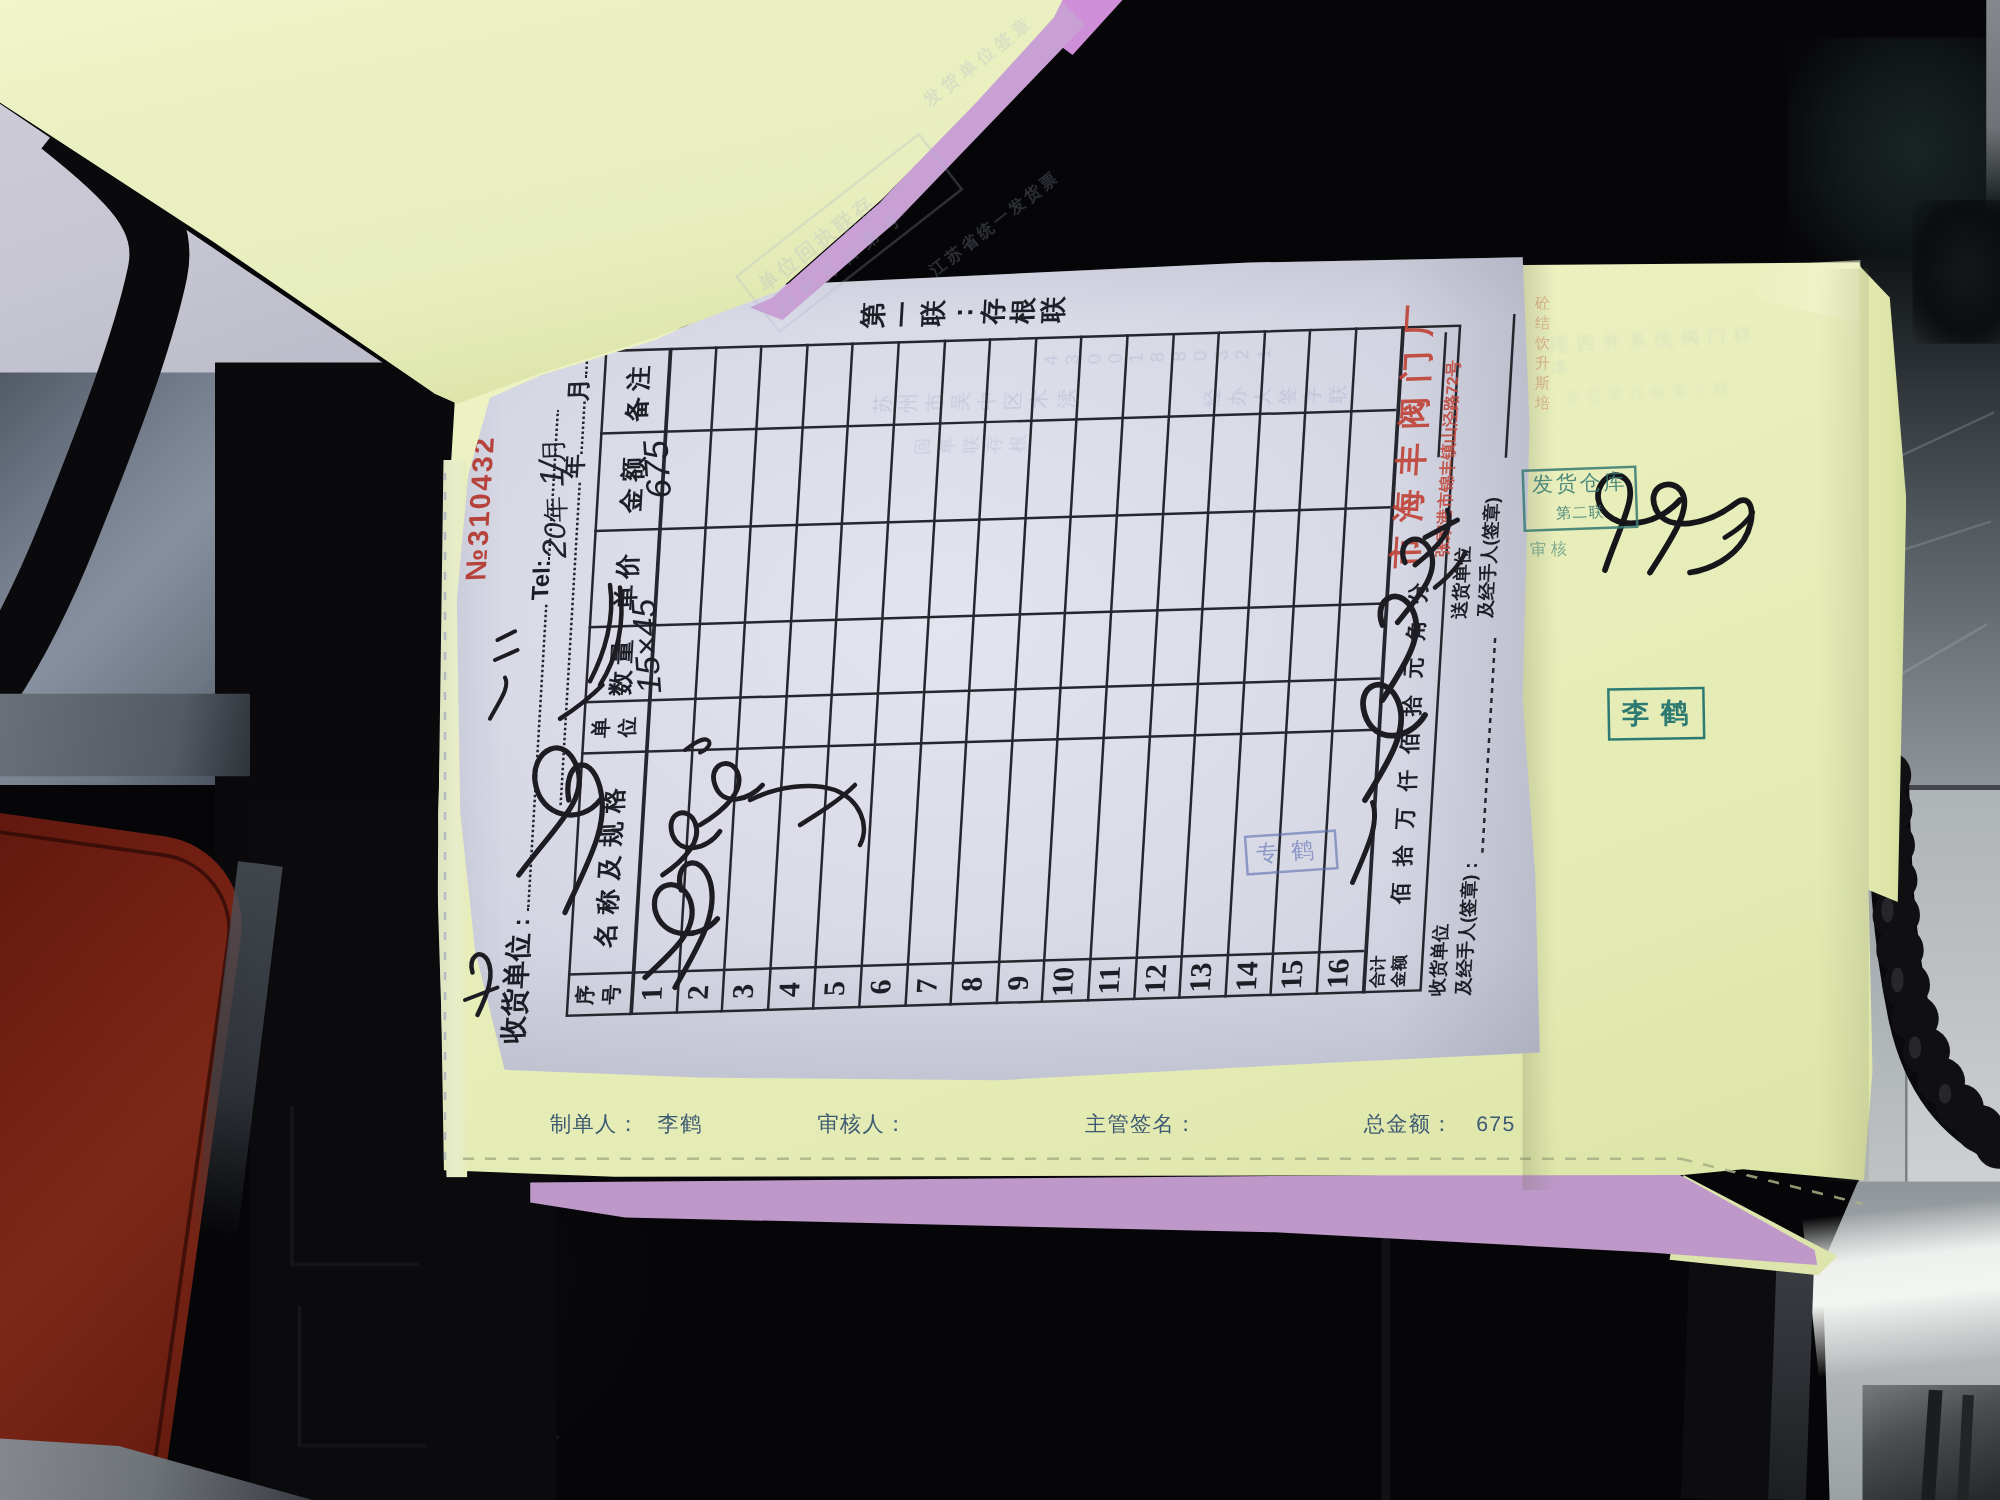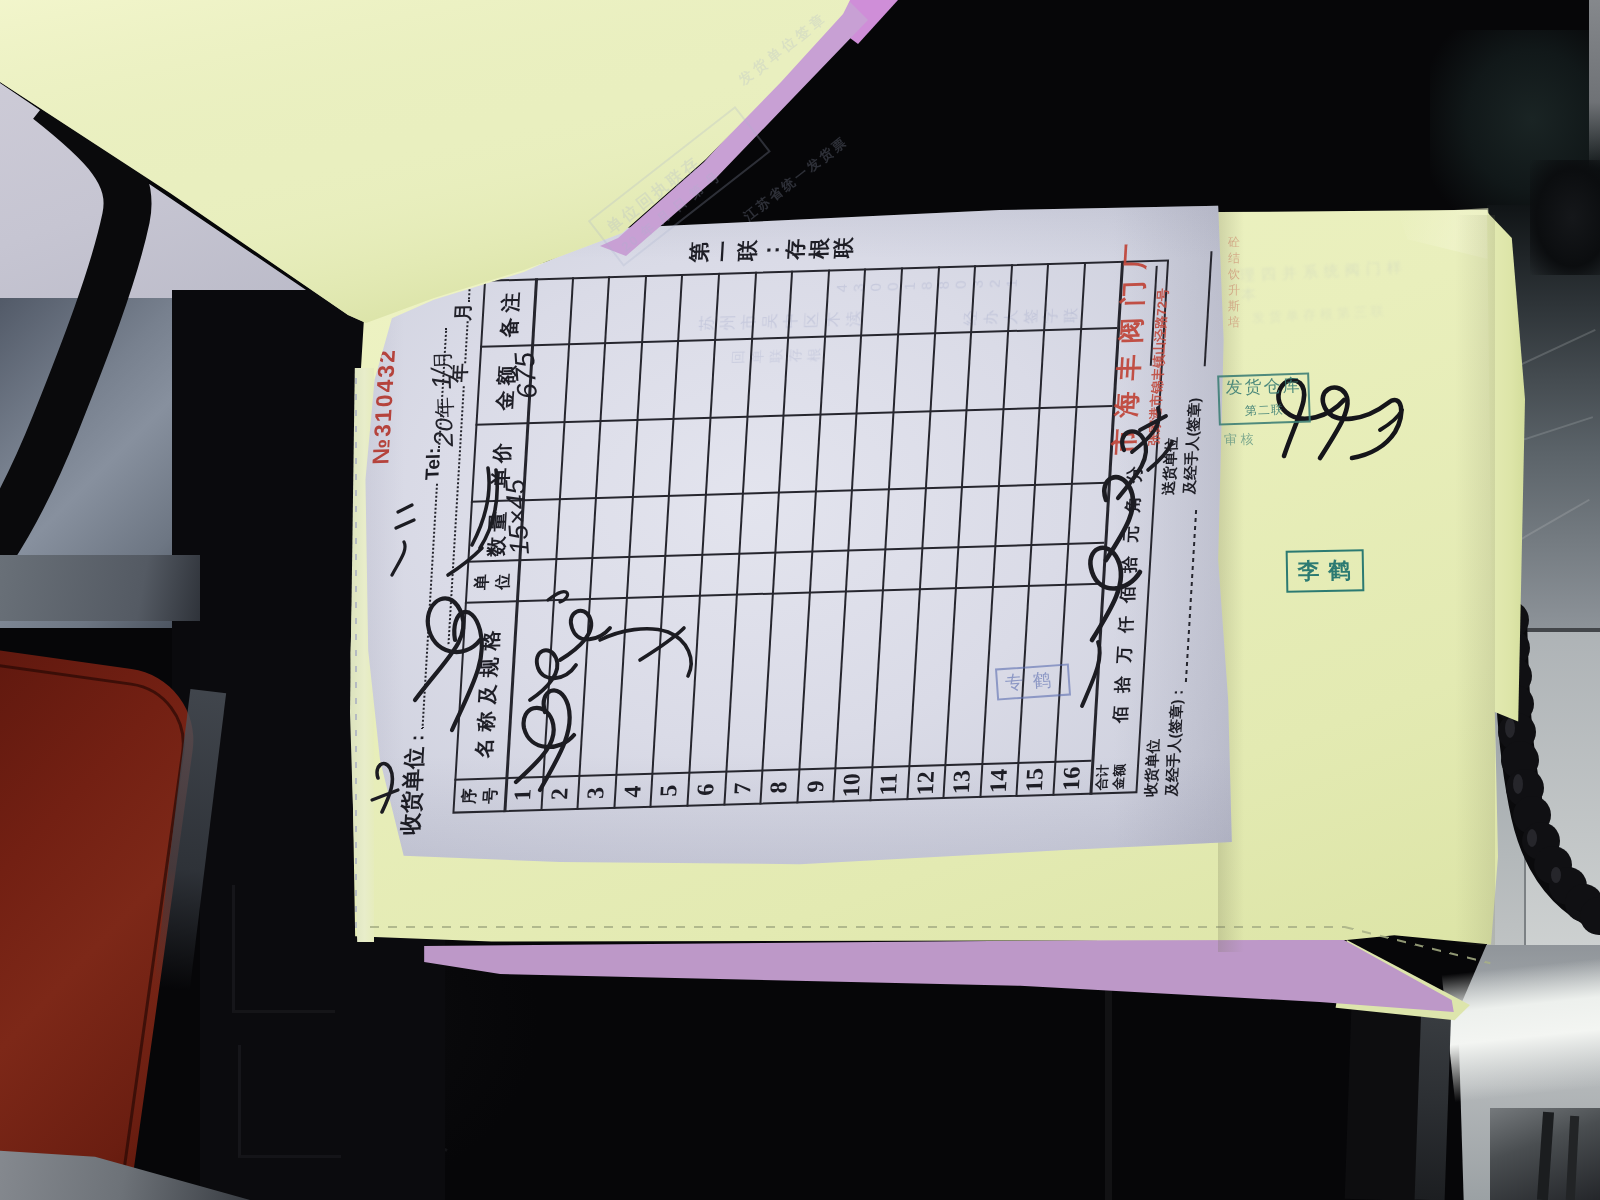--- a/index.html
+++ b/index.html
@@ -97,20 +97,21 @@
 <div class="abs" style="left:350px;top:368px;width:24px;height:574px;background:linear-gradient(90deg,#dce3bd 0%,#e8edca 60%,#e6ecbc 100%);clip-path:polygon(20% 0,100% 0,100% 100%,30% 100%,0 60%);"></div>
 <div class="abs" style="left:355px;top:378px;width:2px;height:556px;background:repeating-linear-gradient(180deg,#8a8fc0 0 6px,rgba(0,0,0,0) 6px 16px);opacity:.5;"></div>
 
 <div class="abs" style="left:1398px;top:208px;width:94px;height:52px;background:linear-gradient(105deg,rgba(250,252,224,0) 0%,#f2f5d0 60%,#edf1c6 100%);clip-path:polygon(0 10%,96% 0,100% 100%,10% 60%);opacity:.55;"></div>
 
 <div class="abs" style="left:1487px;top:212px;width:40px;height:520px;background:linear-gradient(90deg,#e4ebb4 0%,#dde5a8 60%,#d2dc9a 100%);clip-path:polygon(0 0,62% 5%,95% 36%,78% 98%,15% 96%);"></div>
 
 <div class="abs" style="left:370px;top:926px;width:975px;height:2px;background:repeating-linear-gradient(90deg,#a8b086 0 9px,rgba(0,0,0,0) 9px 18px);opacity:.85;"></div>
 <div class="abs" style="left:1345px;top:926px;width:150px;height:2px;background:repeating-linear-gradient(90deg,#a8b086 0 9px,rgba(0,0,0,0) 9px 18px);transform:rotate(14deg);transform-origin:0 0;opacity:.85;"></div>
 
+<div class="abs" style="left:440px;top:888px;width:900px;height:24px;color:#3d5a72;font-size:17px;letter-spacing:1px;">制单人：<span style="margin-left:14px;">李鹤</span><span style="margin-left:92px;">审核人：</span><span style="margin-left:142px;">主管签名：</span><span style="margin-left:133px;">总金额：</span><span style="margin-left:18px;">675</span></div>
 
 <div class="abs" style="left:1218px;top:212px;width:26px;height:740px;background:linear-gradient(90deg,rgba(105,105,75,.22) 0%,rgba(105,105,75,0) 100%);"></div>
 <div class="abs" style="left:1455px;top:215px;width:40px;height:730px;background:linear-gradient(90deg,rgba(110,112,80,0) 0%,rgba(110,112,80,.16) 100%);"></div>
 
 <div class="abs" style="left:1240px;top:262px;width:180px;height:26px;color:#aab3c2;font-size:15px;letter-spacing:6px;opacity:.22;filter:blur(1px);transform:rotate(-3deg);">理四并系统阀门样本</div>
 <div class="abs" style="left:1252px;top:305px;width:160px;height:22px;color:#aab3c2;font-size:13px;letter-spacing:4px;opacity:.16;filter:blur(1.1px);transform:rotate(-3deg);">发货单存根第三联</div>
 <div class="abs" style="left:1223px;top:234px;width:22px;height:100px;color:#c05848;font-size:12px;line-height:16px;text-align:center;opacity:.4;filter:blur(.4px);">砼<br>结<br>饮<br>升<br>斯<br>培</div>
 
 <div class="abs" id="slip" style="left:340px;top:190px;width:910px;height:690px;clip-path:polygon(5.7% 18.6%,10.3% 15.9%,20.2% 11.9%,30.8% 5.5%,72.5% 2.9%,96.5% 2.3%,97.1% 21.7%,96.5% 53.6%,97.6% 73.9%,98.0% 94.5%,79.1% 95.7%,50.5% 97.7%,24.2% 97.4%,7.0% 96.5%,4.4% 82.6%,3.1% 66.7%,2.8% 42.0%,3.8% 27.5%);">
   <div class="abs" style="left:0;top:0;width:910px;height:690px;background:radial-gradient(ellipse at 45% 45%,#e3e4ee 0%,#dadbe7 45%,#d0d2df 75%,#c7c9d7 100%);"></div>

